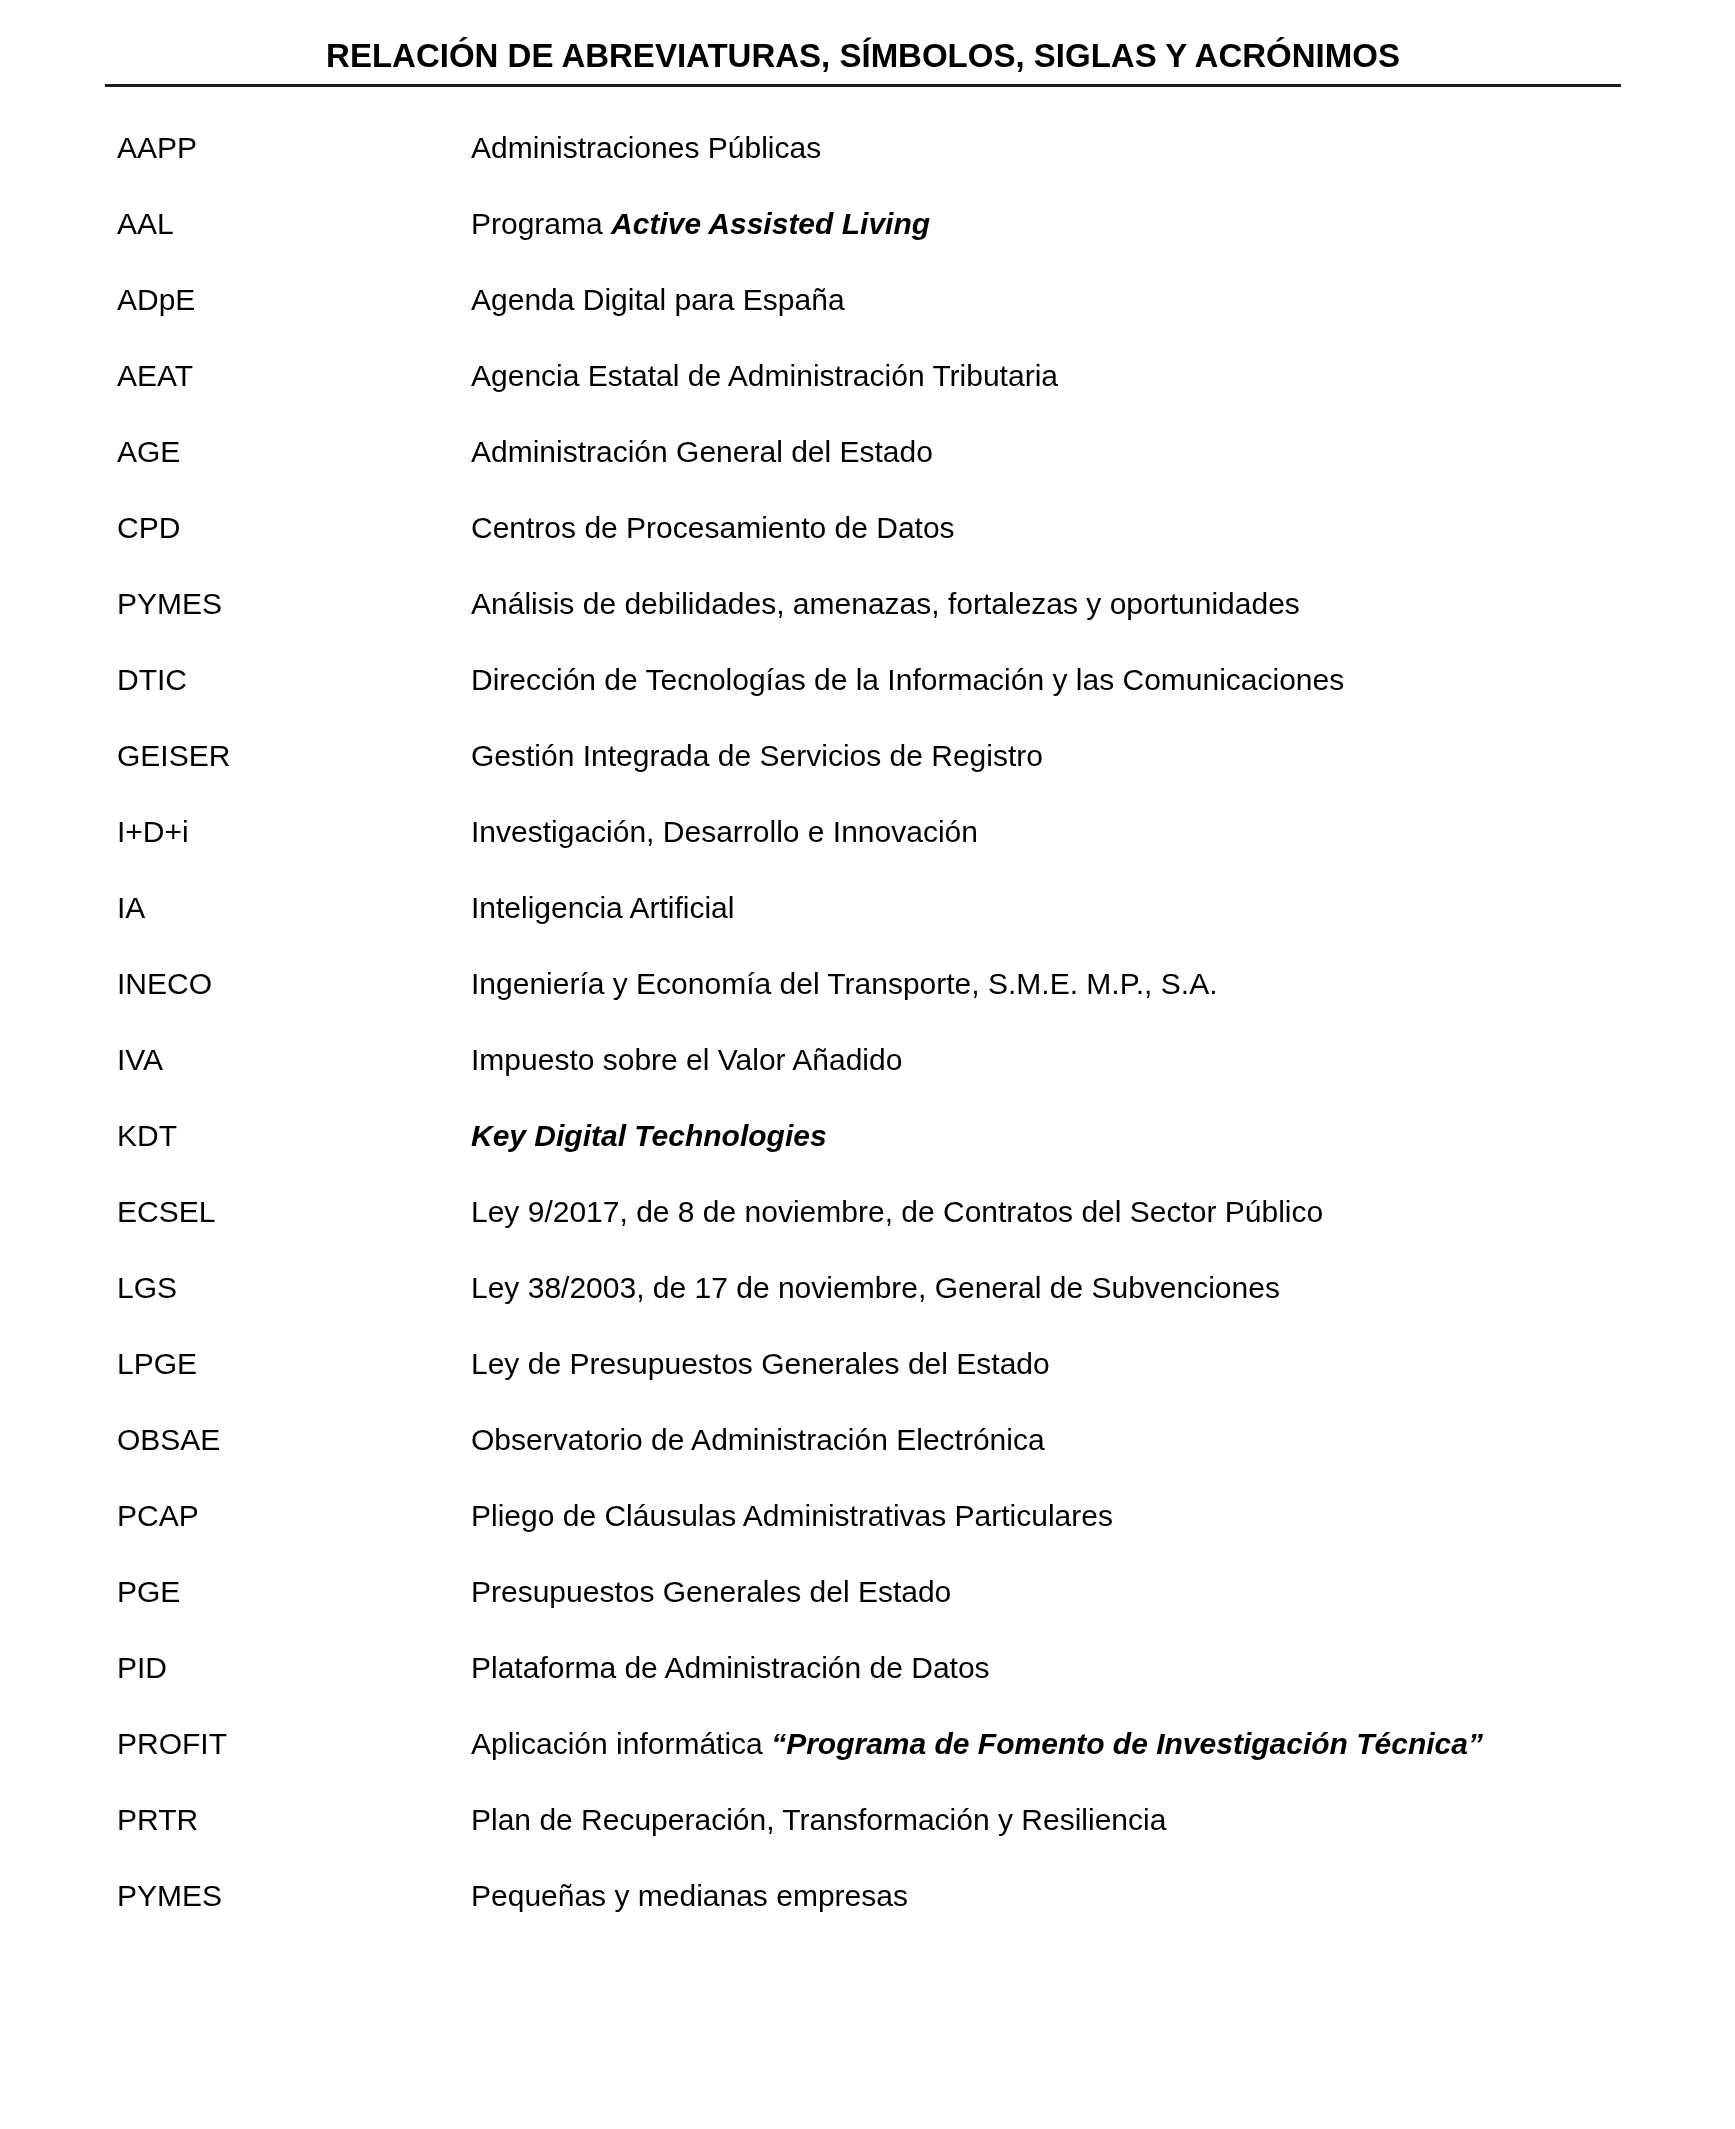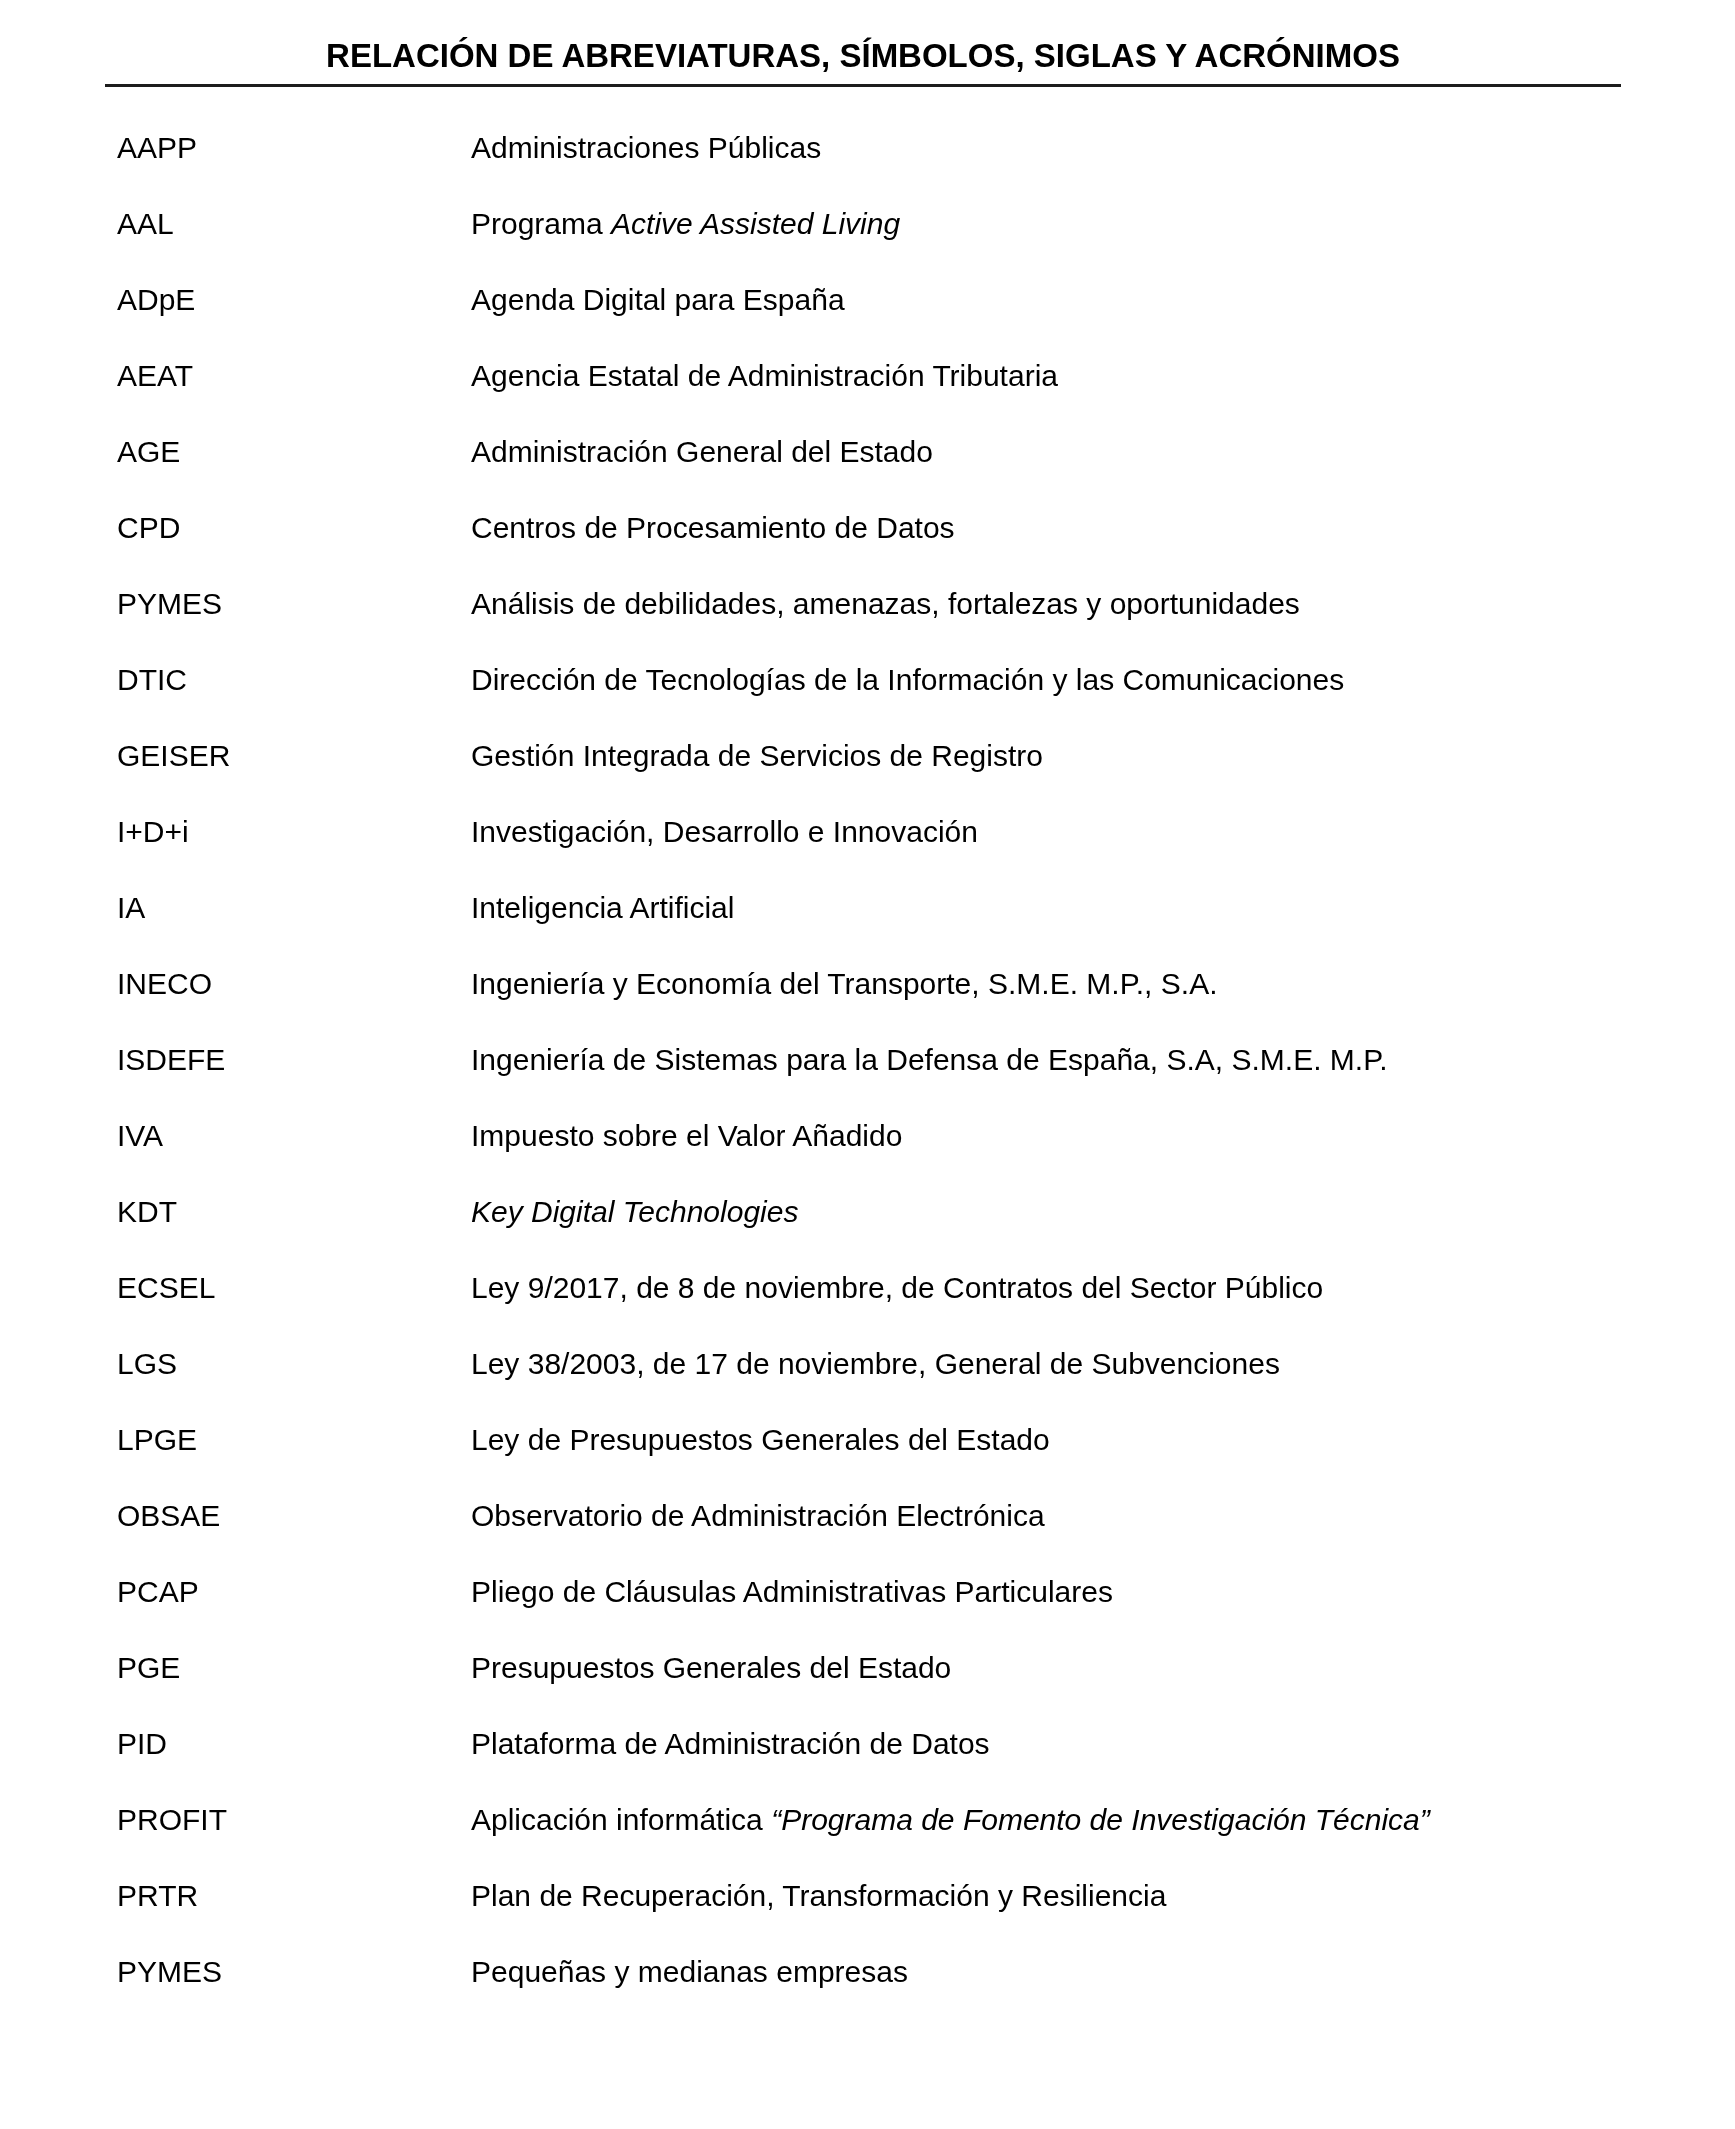--- a/index.html
+++ b/index.html
@@ -47,20 +47,21 @@
     flex: none;
     width: 354px;
     white-space: nowrap;
   }
   .def {
     flex: 1;
     white-space: nowrap;
   }
   .italic {
     font-style: italic;
+    font-weight: bold;
   }
 </style>
 </head>
 <body>
 
 <div class="page">
   <div class="header">RELACIÓN DE ABREVIATURAS, SÍMBOLOS, SIGLAS Y ACRÓNIMOS</div>
 
   <div class="list">
       <div class="row">
@@ -105,24 +106,20 @@
       </div>
       <div class="row">
         <div class="abbr">IA</div>
         <div class="def"><span>Inteligencia Artificial</span></div>
       </div>
       <div class="row">
         <div class="abbr">INECO</div>
         <div class="def"><span>Ingeniería y Economía del Transporte, S.M.E. M.P., S.A.</span></div>
       </div>
       <div class="row">
-        <div class="abbr">ISDEFE</div>
-        <div class="def"><span>Ingeniería de Sistemas para la Defensa de España, S.A, S.M.E. M.P.</span></div>
-      </div>
-      <div class="row">
         <div class="abbr">IVA</div>
         <div class="def"><span>Impuesto sobre el Valor Añadido</span></div>
       </div>
       <div class="row">
         <div class="abbr">KDT</div>
         <div class="def"><span class="italic">Key Digital Technologies</span></div>
       </div>
       <div class="row">
         <div class="abbr">ECSEL</div>
         <div class="def"><span>Ley 9/2017, de 8 de noviembre, de Contratos del Sector Público</span></div>

